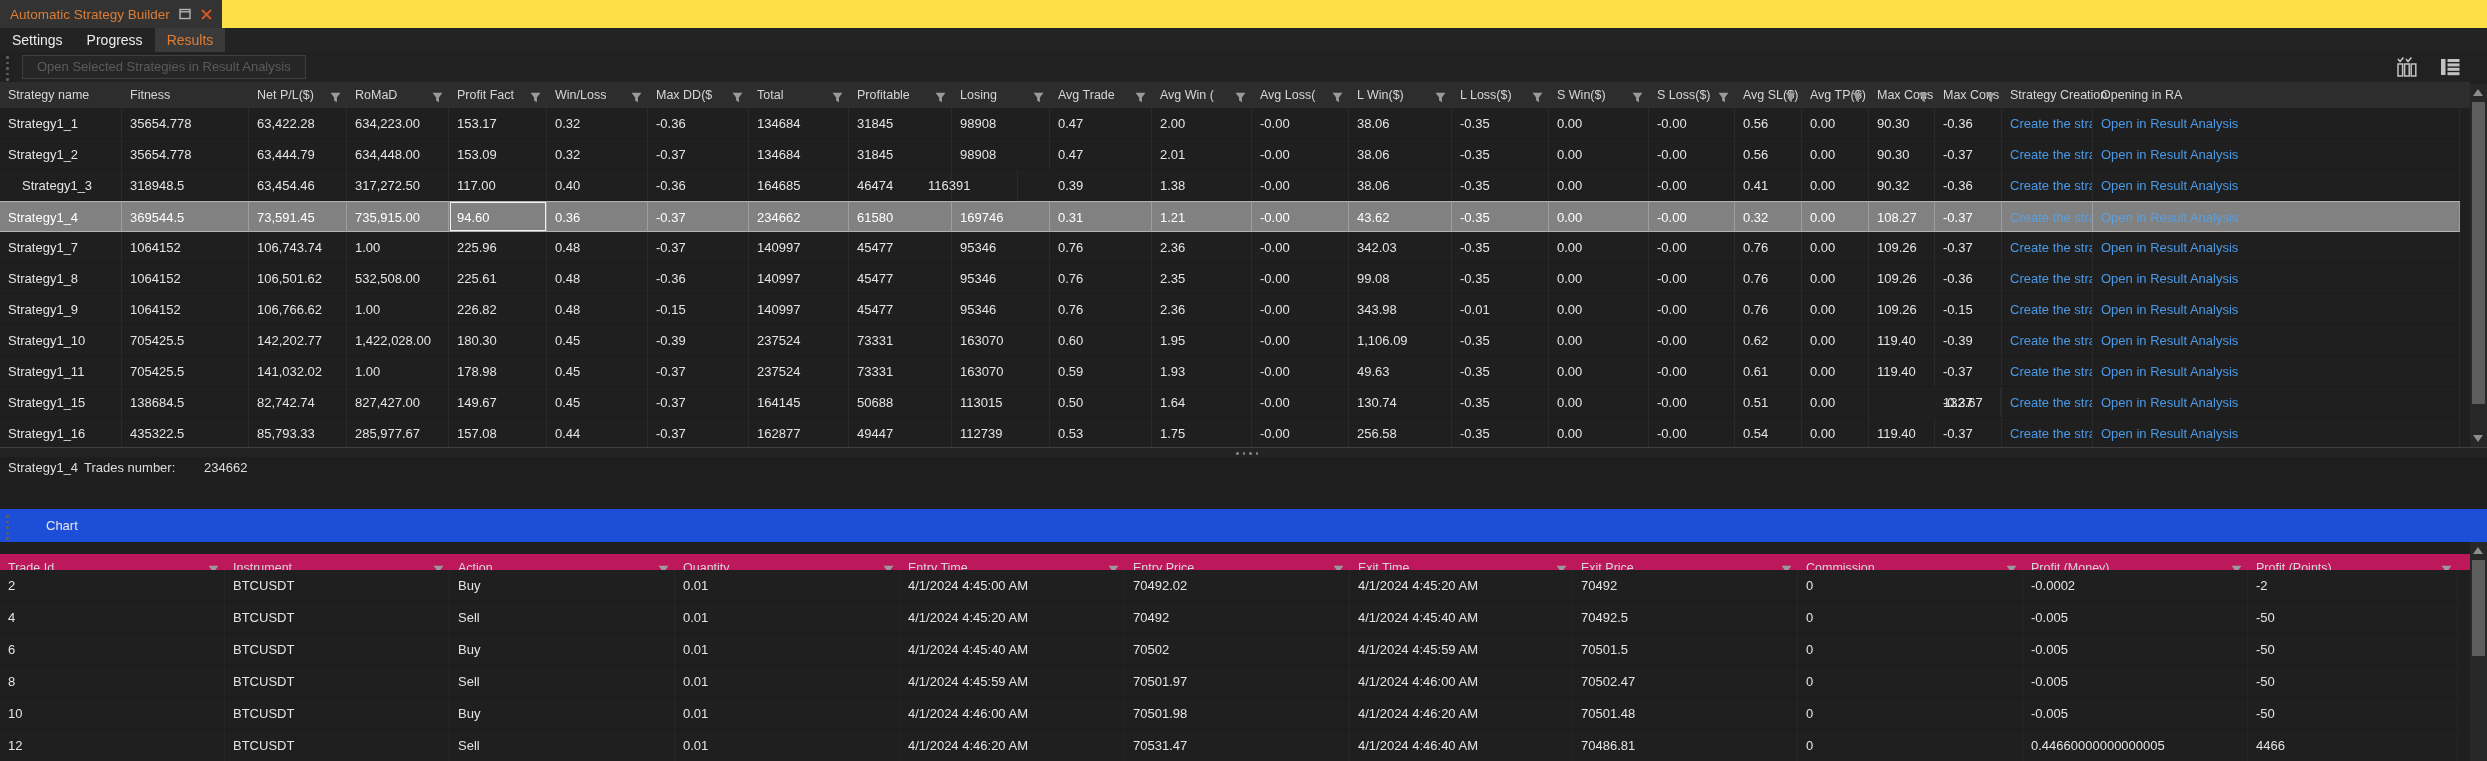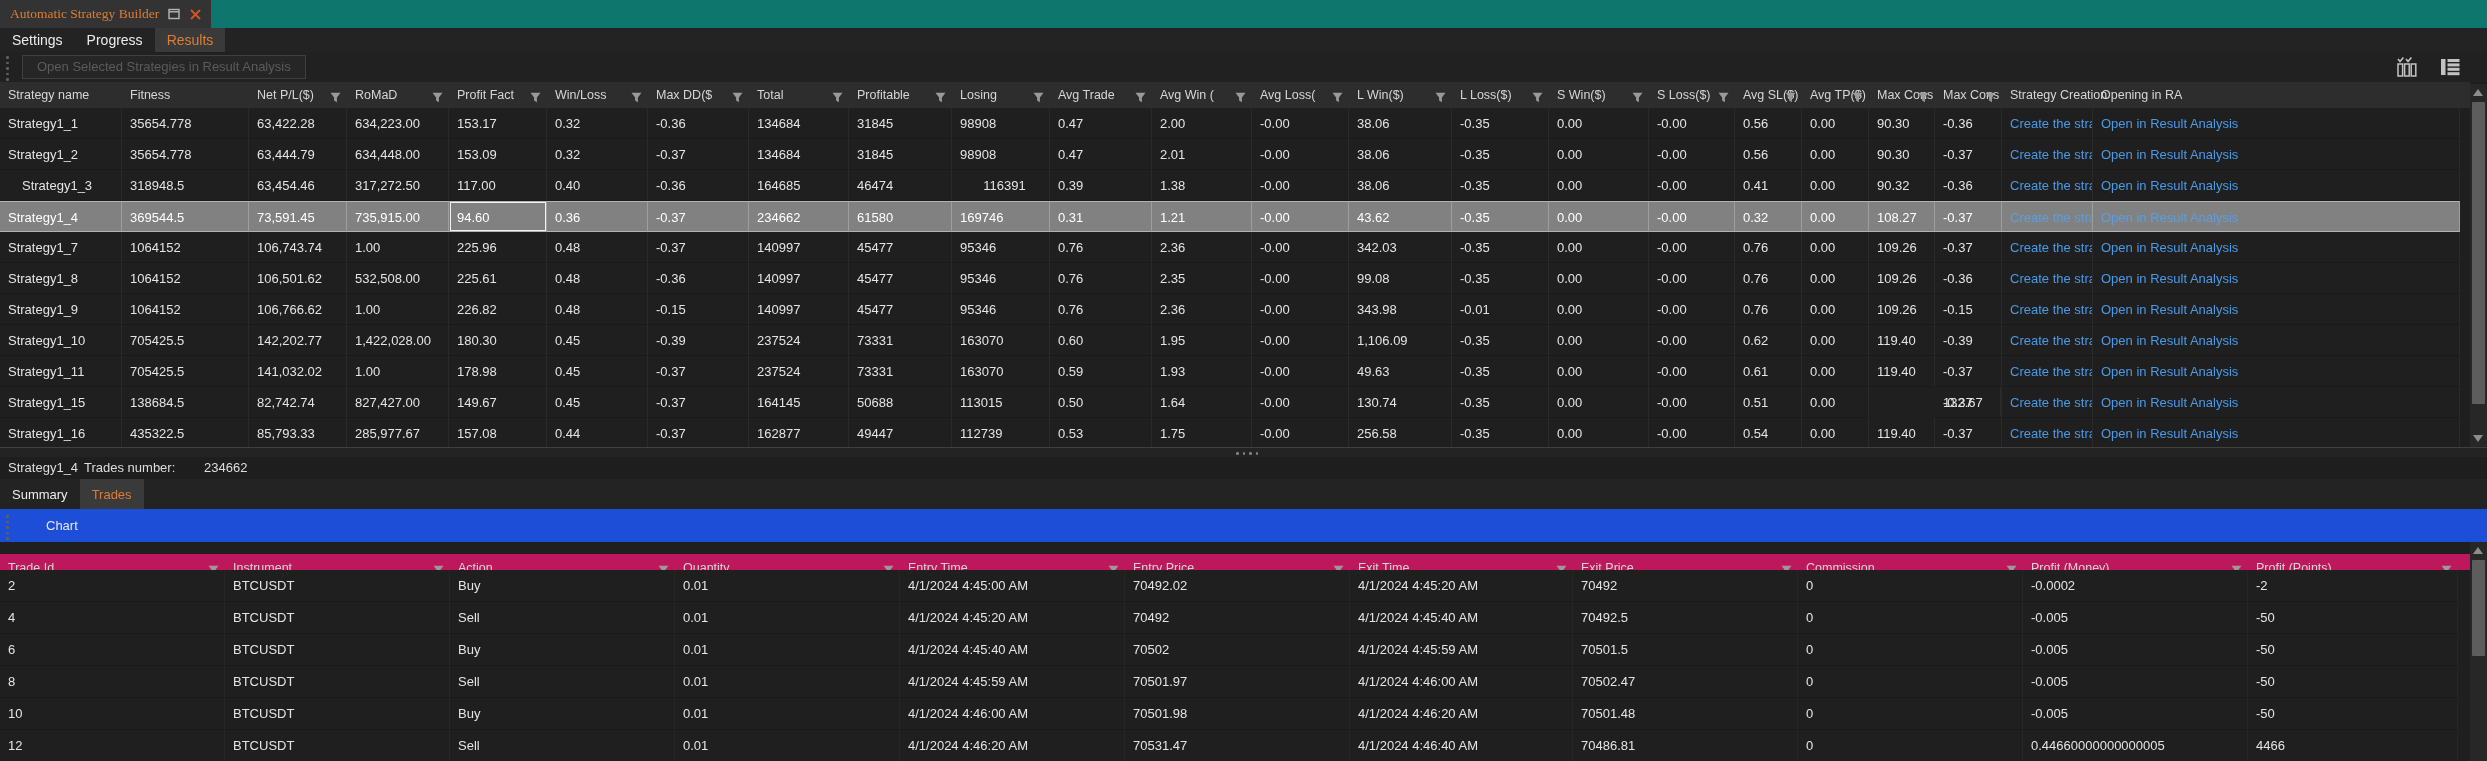--- a/index.html
+++ b/index.html
@@ -1,20 +1,20 @@
 <!DOCTYPE html>
 <html><head>
 <meta charset="utf-8">
 <style>
   html,body{margin:0;padding:0;background:#141414;}
   body{width:2487px;height:761px;overflow:hidden;font-family:"Liberation Sans",sans-serif;}
   .app{position:absolute;top:0;left:0;width:2487px;height:761px;background:#1f1f1f;color:#e2e2e2;}
 
   
-  .titlebar{position:absolute;top:0;left:0;width:100%;height:28px;background:#0f766e;font-family:Liberation Serif, serif;}
+  .titlebar{position:absolute;top:0;left:0;width:100%;height:28px;background:#fde047;}
   .win-tab{position:absolute;top:0;left:0;height:28px;background:#333333;display:flex;align-items:center;padding:0 10px;gap:9px;}
   .win-title{color:#dd7d33;font-size:13.5px;}
   .win-ico{display:flex;align-items:center;cursor:pointer;}
 
   
   .subtabs{position:absolute;top:28px;left:0;width:100%;height:24px;background:#232323;display:flex;}
   .subtab{height:24px;display:flex;align-items:center;padding:0 12px;font-size:14px;color:#ececec;cursor:pointer;}
   .subtab.active{background:#3a3a3a;color:#dd7d33;}
 
   
@@ -324,21 +324,21 @@
       <div class="grow" style="top: 62px;">
         <div class="gcell" style="left: 0px; width: 122px; padding-left: 22px;">Strategy1_3</div>
         <div class="gcell" style="left: 122px; width: 127px;">318948.5</div>
         <div class="gcell" style="left: 249px; width: 98px;">63,454.46</div>
         <div class="gcell" style="left: 347px; width: 102px;">317,272.50</div>
         <div class="gcell" style="left: 449px; width: 98px;">117.00</div>
         <div class="gcell" style="left: 547px; width: 101px;">0.40</div>
         <div class="gcell" style="left: 648px; width: 101px;">-0.36</div>
         <div class="gcell" style="left: 749px; width: 100px;">164685</div>
         <div class="gcell" style="left: 849px; width: 103px;">46474</div>
-        <div class="gcell" style="left: 952px; width: 98px; text-align: center;">116391</div>
+        <div class="gcell" style="left: 920px; width: 98px;">116391</div>
         <div class="gcell" style="left: 1050px; width: 102px;">0.39</div>
         <div class="gcell" style="left: 1152px; width: 100px;">1.38</div>
         <div class="gcell" style="left: 1252px; width: 97px;">-0.00</div>
         <div class="gcell" style="left: 1349px; width: 103px;">38.06</div>
         <div class="gcell" style="left: 1452px; width: 97px;">-0.35</div>
         <div class="gcell" style="left: 1549px; width: 100px;">0.00</div>
         <div class="gcell" style="left: 1649px; width: 86px;">-0.00</div>
         <div class="gcell" style="left: 1735px; width: 67px;">0.41</div>
         <div class="gcell" style="left: 1802px; width: 67px;">0.00</div>
         <div class="gcell" style="left: 1869px; width: 66px;">90.32</div>
@@ -561,28 +561,20 @@
         <i></i>
       </div>
   </div>
 
   <div class="statusbar">
     <span class="st-name">Strategy1_4</span>
     <span class="st-label">Trades number:</span>
     <span class="st-value">234662</span>
   </div>
 
-  <div class="bottom-tabs">
-    <div class="btab">
-        <span>Summary</span>
-      </div>
-    <div class="btab active">
-        <span>Trades</span>
-      </div>
-  </div>
 
   <div class="chart-toolbar">
     <div class="dragdots">
         <i></i>
         <i></i>
         <i></i>
         <i></i>
         <i></i>
       </div>
     <div class="chart-btn">Chart</div>

